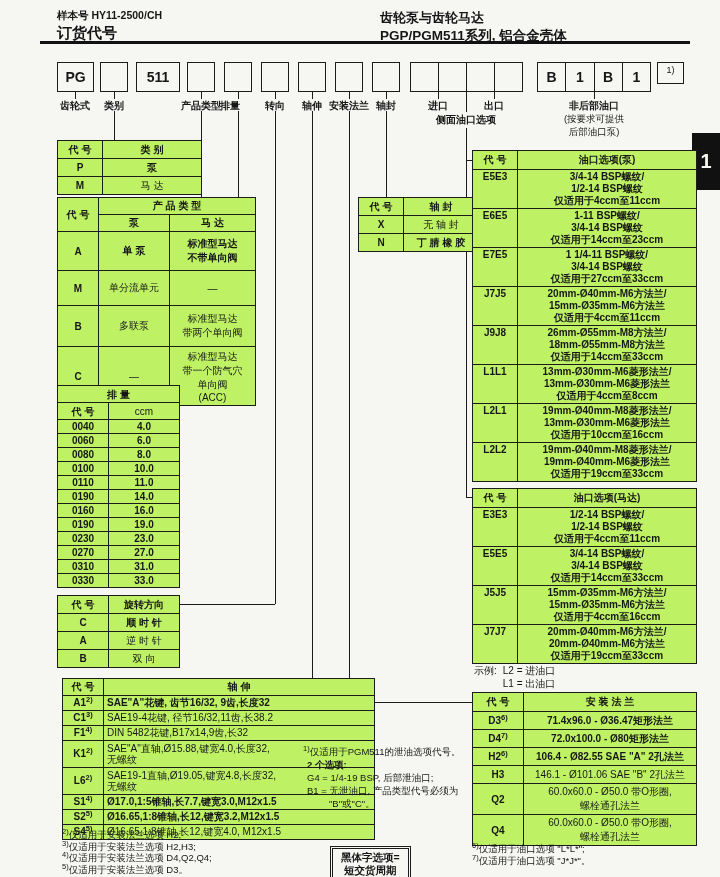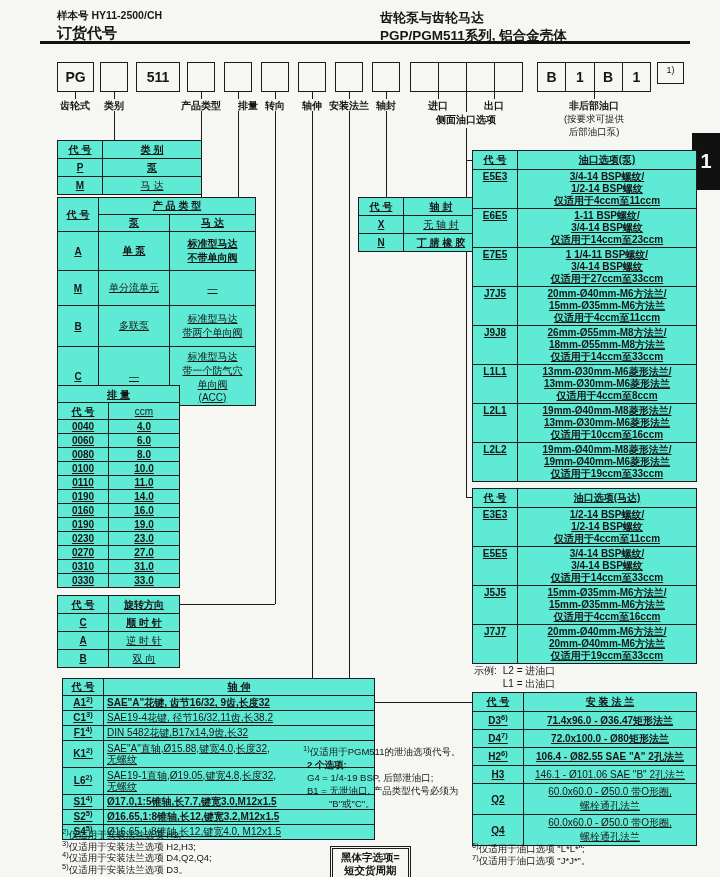--- a/index.html
+++ b/index.html
@@ -1,20 +1,20 @@
 <!DOCTYPE html>
 <html><head>
 <meta charset="utf-8">
 <style>
   html,body{margin:0;padding:0;background:#e8e8e6;}
   .page{position:relative;width:720px;height:877px;background:#f6f6f3;
         font-family:"Liberation Sans","DejaVu Sans",sans-serif;color:#161616;overflow:hidden;}
   .abs{position:absolute;}
   .b{font-weight:bold;}
-  table{border-collapse:collapse;background:#5eead4;text-decoration:underline;}
+  table{border-collapse:collapse;background:#bef264;}
   td{border:1px solid #1c1c1c;font-size:10px;padding:1px 3px;text-align:center;vertical-align:middle;color:#161616;}
   .pre{white-space:pre-line;margin-top:18px;}
   .left{text-align:left;}
   sup{font-size:7.5px;vertical-align:super;line-height:0;}
   .codebox{position:absolute;top:62px;height:30px;border:1.5px solid #1c1c1c;
            display:flex;align-items:center;justify-content:center;font-weight:bold;font-size:14px;background:#f6f6f3;box-sizing:border-box;}
   .cellgrp{position:absolute;top:62px;height:30px;border:1.5px solid #1c1c1c;display:flex;box-sizing:border-box;background:#f6f6f3;}
   .cellgrp .c{flex:1;border-right:1px solid #1c1c1c;display:flex;align-items:center;justify-content:center;font-weight:bold;font-size:14px;}
   .cellgrp .c:last-child{border-right:none;}
   .lbl{position:absolute;font-size:10px;font-weight:bold;transform:translateX(-50%);white-space:nowrap;}
@@ -66,21 +66,21 @@
     <div class="c">B</div>
     <div class="c">1</div>
     <div class="c">B</div>
     <div class="c">1</div>
   </div>
   <div class="abs" style="left:657px;top:62px;width:25px;height:20px;border:1px solid #1c1c1c;font-size:9px;text-align:center;line-height:14px;">1)</div>
 
   <div class="lbl" style="left:75px;top:99px;">齿轮式</div>
   <div class="lbl" style="left:114px;top:99px;">类别</div>
   <div class="lbl" style="left:201px;top:99px;">产品类型</div>
-  <div class="lbl" style="left:248px;top:99px;">排量</div>
+  <div class="lbl" style="left:230px;top:99px;">排量</div>
   <div class="lbl" style="left:275px;top:99px;">转向</div>
   <div class="lbl" style="left:312px;top:99px;">轴伸</div>
   <div class="lbl" style="left:349px;top:99px;">安装法兰</div>
   <div class="lbl" style="left:386px;top:99px;">轴封</div>
   <div class="lbl" style="left:438px;top:99px;">进口</div>
   <div class="lbl" style="left:494px;top:99px;">出口</div>
   <div class="lbl" style="left:466px;top:113px;">侧面油口选项</div>
   <div class="lbl" style="left:594px;top:99px;">非后部油口</div>
   <div class="lbl2" style="left:594px;top:113px;">(按要求可提供</div>
   <div class="lbl2" style="left:594px;top:126px;">后部油口泵)</div>

